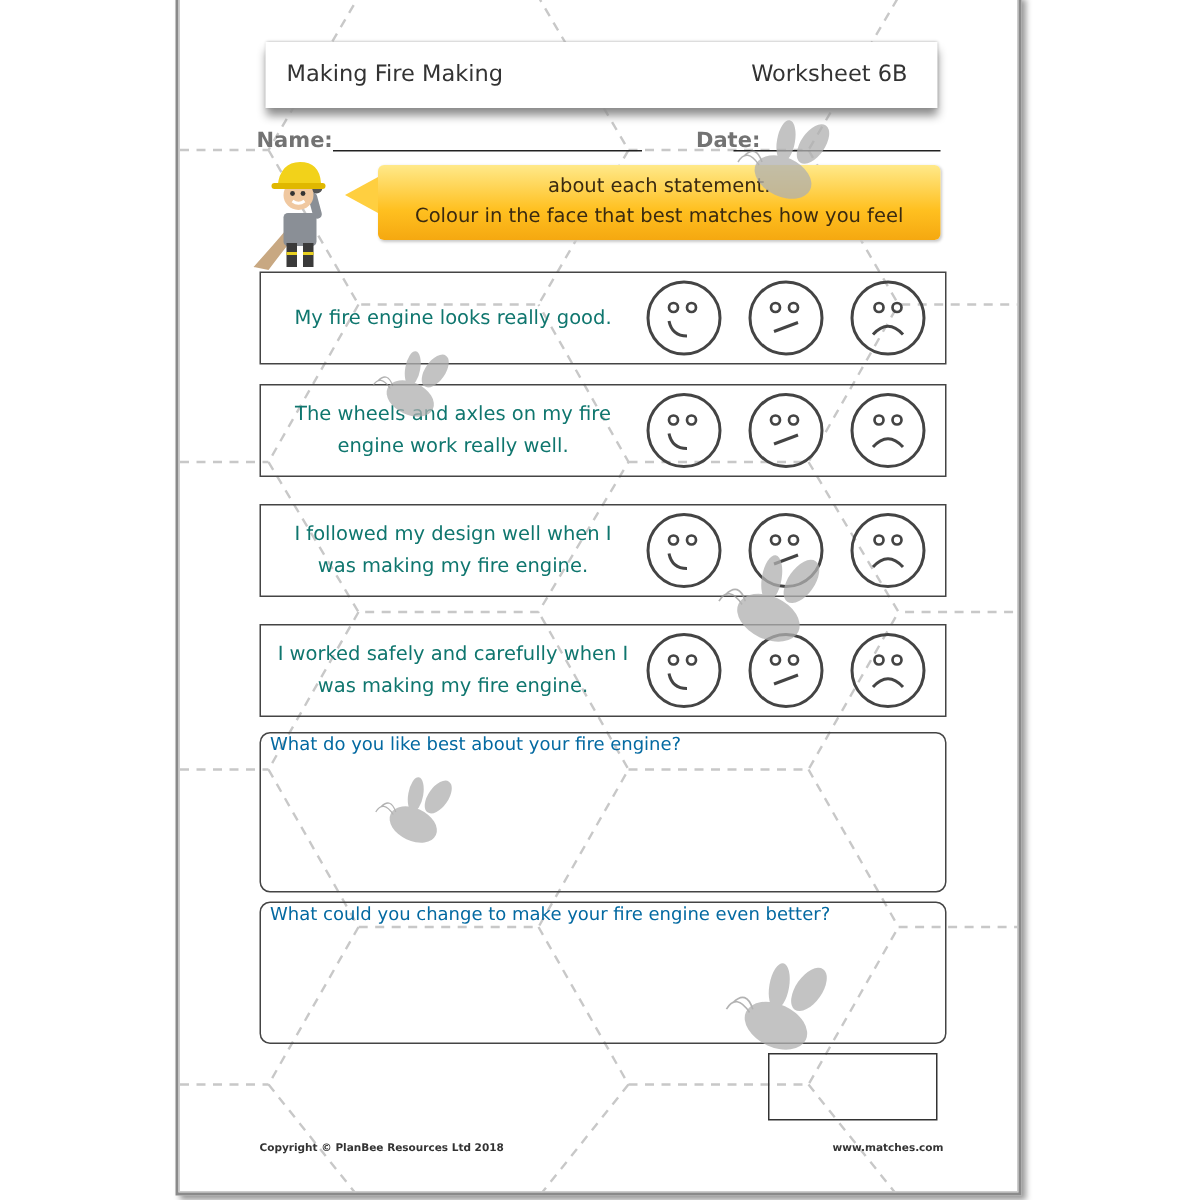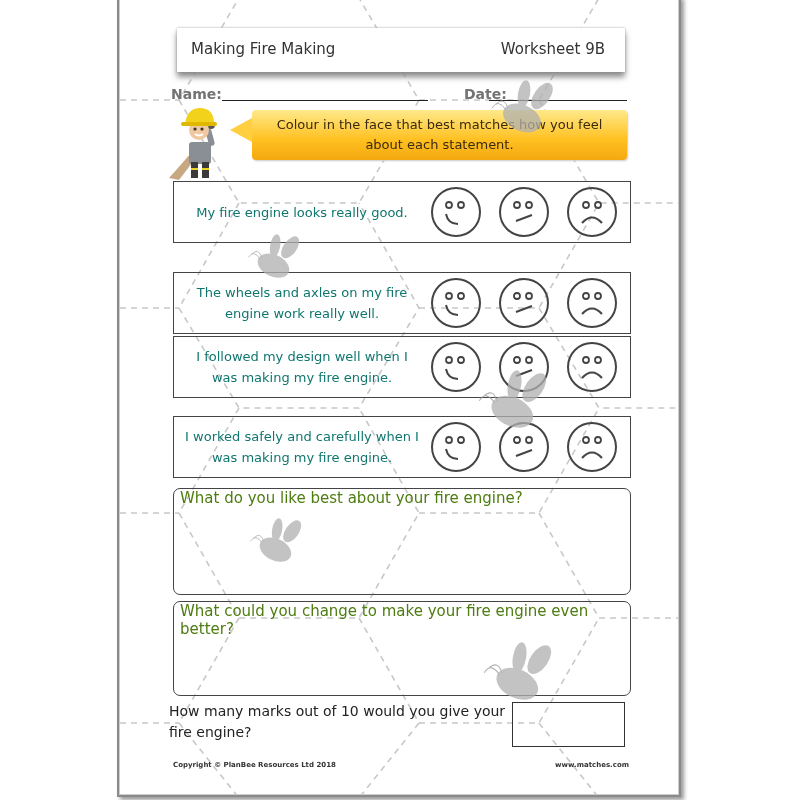--- a/index.html
+++ b/index.html
@@ -13,21 +13,21 @@
   .line { position:absolute; top:102px; border-bottom:1.5px solid #222; }
   .bubble { position:absolute; left:133px; top:112px; width:375px; height:50px; border-radius:4px; background:linear-gradient(#ffe98a, #ffc020 60%, #f5a810); box-shadow:1px 1px 2px #c9c9c9; }
   .bubble:before { content:""; position:absolute; left:-22px; top:8px; border-right:22px solid #ffcf40; border-top:12px solid transparent; border-bottom:12px solid transparent; }
   .bubble .txt { position:absolute; left:0; right:0; top:5px; text-align:center; font-size:13px; line-height:20px; color:#3a2a10; }
   .fighter { position:absolute; left:48px; top:100px; width:70px; height:86px; }
   .row { position:absolute; left:54px; width:456px; height:60px; border:1.5px solid #444; background:transparent; }
   .row .txt { position:absolute; left:8px; width:240px; top:0; height:60px; display:flex; align-items:center; justify-content:center; text-align:center; font-size:13px; line-height:21px; color:#0f766e; }
   .faces { position:absolute; right:12px; top:4px; display:flex; gap:16px; }
   .face { width:52px; height:52px; cursor:pointer; }
   .qbox { position:absolute; left:54px; width:456px; border:1.5px solid #444; border-radius:7px; }
-  .qbox .txt { position:absolute; left:6px; top:0; font-size:15px; color:#4d7c0f; }
+  .qbox .txt { position:absolute; left:6px; top:0; font-size:12px; color:#0369a1; }
   .marks { position:absolute; left:50px; top:703px; width:340px; font-size:14px; line-height:21px; color:#222; }
   .markbox { position:absolute; left:393px; top:704px; width:111px; height:43px; border:1.5px solid #333; }
   .foot { position:absolute; top:752px; font-size:7px; font-weight:bold; color:#333;margin-top:11px; }
   .bee { position:absolute; opacity:0.75; }
 </style>
 </head>
 <body>
 
 <div class="page">
 
@@ -35,21 +35,21 @@
     <g stroke="#c8c8c8" stroke-width="1.6" stroke-dasharray="6 5" fill="none">
       <path d="M-10 102 L60 102 L120 0 M60 102 L120 205 L240 205 L300 102 L240 0 M300 102 L420 102 L480 0 M420 102 L480 205 L570 205"></path>
       <path d="M120 205 L60 310 L120 410 L240 410 L300 310 L240 205 M300 310 L420 310 L480 205 M420 310 L480 410 L570 410 M-10 310 L60 310"></path>
       <path d="M120 410 L60 515 L120 620 L240 620 L300 515 L240 410 M300 515 L420 515 L480 410 M420 515 L480 620 L570 620 M-10 515 L60 515"></path>
       <path d="M120 620 L60 725 L120 800 M240 620 L300 725 L240 800 M300 725 L420 725 L480 620 M420 725 L480 800 M-10 725 L60 725"></path>
     </g>
   </svg>
 
   <div class="titlebar">
     <span class="t l">Making Fire Making</span>
-    <span class="t r">Worksheet 9B</span>
+    <span class="t r">Worksheet 6B</span>
   </div>
 
   <span class="nd" style="left:52px;">Name:</span>
   <div class="line" style="left:103px;width:206px;"></div>
   <span class="nd" style="left:345px;">Date:</span>
   <div class="line" style="left:370px;width:138px;"></div>
 
   <svg class="fighter" viewBox="0 0 70 86">
     <path d="M2 80 Q20 60 28 50 L34 54 Q24 66 12 82 Z" fill="#c8a882"></path>
     <rect x="22" y="44" width="22" height="22" rx="3" fill="#8a8f96"></rect>
@@ -62,22 +62,22 @@
     <circle cx="32" cy="32" r="10" fill="#f0c8a0"></circle>
     <circle cx="28" cy="31" r="1.6" fill="#333"></circle>
       <circle cx="35" cy="31" r="1.6" fill="#333"></circle>
     <path d="M28 36 Q32 39 36 36" stroke="#fff" stroke-width="2" fill="none"></path>
     <path d="M18 26 Q20 10 33 10 Q46 10 47 24 L50 26 L14 26 Z" fill="#f2d21a"></path>
     <rect x="14" y="24" width="36" height="4" rx="2" fill="#e0b800"></rect>
   </svg>
 
   <div class="bubble">
     <div class="txt">
+      <div>about each statement.</div>
       <div>Colour in the face that best matches how you feel</div>
-      <div>about each statement.</div>
     </div>
   </div>
 
   <div class="row" style="top:183px;">
     <div class="txt">My fire engine looks really good.</div>
     <div class="faces">
       <svg class="face" viewBox="0 0 52 52">
           <circle cx="26" cy="26" r="24" fill="none" stroke="#444" stroke-width="2"></circle>
           <circle cx="19" cy="19" r="3" fill="none" stroke="#444" stroke-width="1.8"></circle>
           <circle cx="31" cy="19" r="3" fill="none" stroke="#444" stroke-width="1.8"></circle>
@@ -91,21 +91,21 @@
         </svg>
       <svg class="face" viewBox="0 0 52 52">
           <circle cx="26" cy="26" r="24" fill="none" stroke="#444" stroke-width="2"></circle>
           <circle cx="20" cy="19" r="3" fill="none" stroke="#444" stroke-width="1.8"></circle>
           <circle cx="32" cy="19" r="3" fill="none" stroke="#444" stroke-width="1.8"></circle>
           <path d="M16 37 Q26 26 36 37" fill="none" stroke="#444" stroke-width="2"></path>
         </svg>
     </div>
   </div>
 
-  <div class="row" style="top:274px;">
+  <div class="row" style="top:258px;">
     <div class="txt">The wheels and axles on my fire engine work really well.</div>
     <div class="faces">
       <svg class="face" viewBox="0 0 52 52">
           <circle cx="26" cy="26" r="24" fill="none" stroke="#444" stroke-width="2"></circle>
           <circle cx="19" cy="19" r="3" fill="none" stroke="#444" stroke-width="1.8"></circle>
           <circle cx="31" cy="19" r="3" fill="none" stroke="#444" stroke-width="1.8"></circle>
           <path d="M16 28 Q18 38 28 38" fill="none" stroke="#444" stroke-width="2"></path>
         </svg>
       <svg class="face" viewBox="0 0 52 52">
           <circle cx="26" cy="26" r="24" fill="none" stroke="#444" stroke-width="2"></circle>
@@ -170,21 +170,20 @@
     </div>
   </div>
 
   <div class="qbox" style="top:490px;height:105px;">
     <div class="txt">What do you like best about your fire engine?</div>
   </div>
   <div class="qbox" style="top:603px;height:93px;">
     <div class="txt">What could you change to make your fire engine even better?</div>
   </div>
 
-  <div class="marks">How many marks out of 10 would you give your fire engine?</div>
   <div class="markbox"></div>
 
   <span class="foot" style="left:54px;">Copyright © PlanBee Resources Ltd 2018</span>
   <span class="foot" style="right:50px;">www.matches.com</span>
 
   <svg class="bee" style="left:365px;top:82px;width:70px;height:60px;" viewBox="0 0 70 60">
       <ellipse cx="40" cy="14" rx="6" ry="14" fill="#b0b0b0" transform="rotate(10 40 14)"></ellipse>
       <ellipse cx="58" cy="16" rx="8" ry="15" fill="#b0b0b0" transform="rotate(35 58 16)"></ellipse>
       <ellipse cx="38" cy="38" rx="20" ry="13" fill="#b0b0b0" transform="rotate(25 38 38)"></ellipse>
       <path d="M22 30 Q14 18 8 28 M24 28 Q20 16 12 24" stroke="#999" fill="none"></path>

